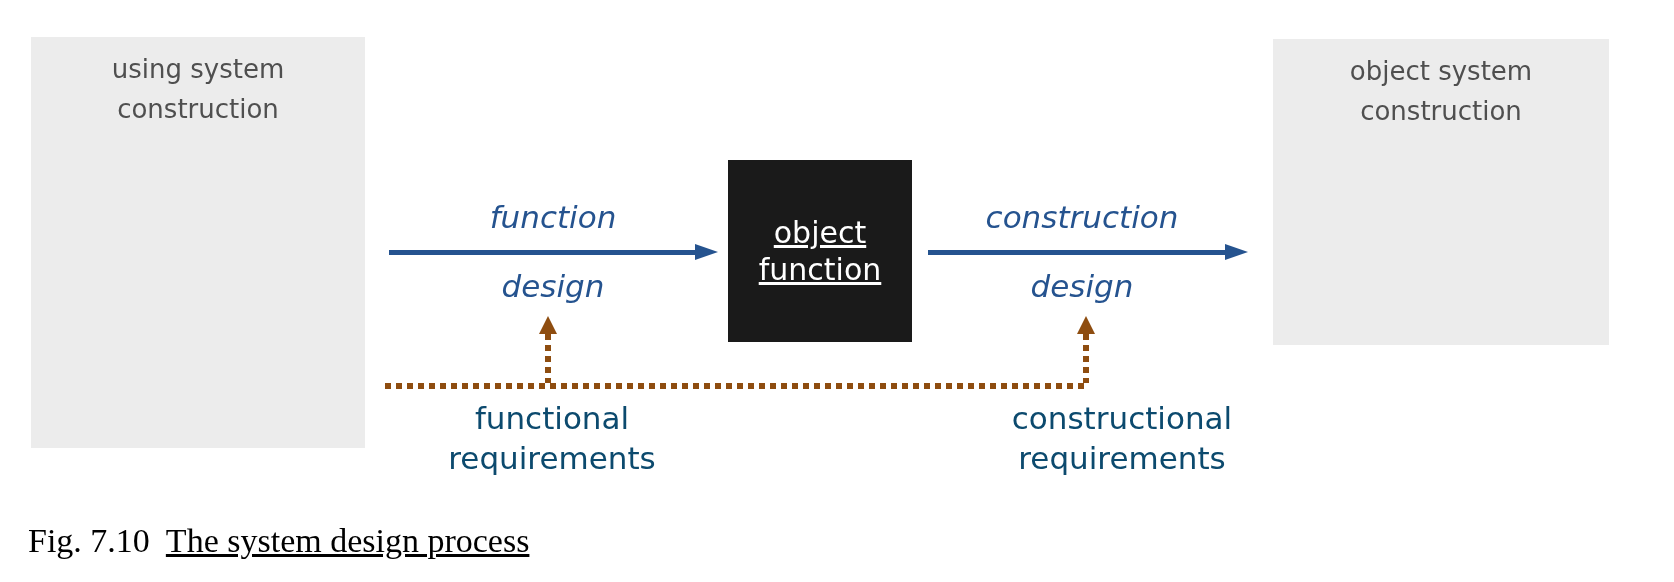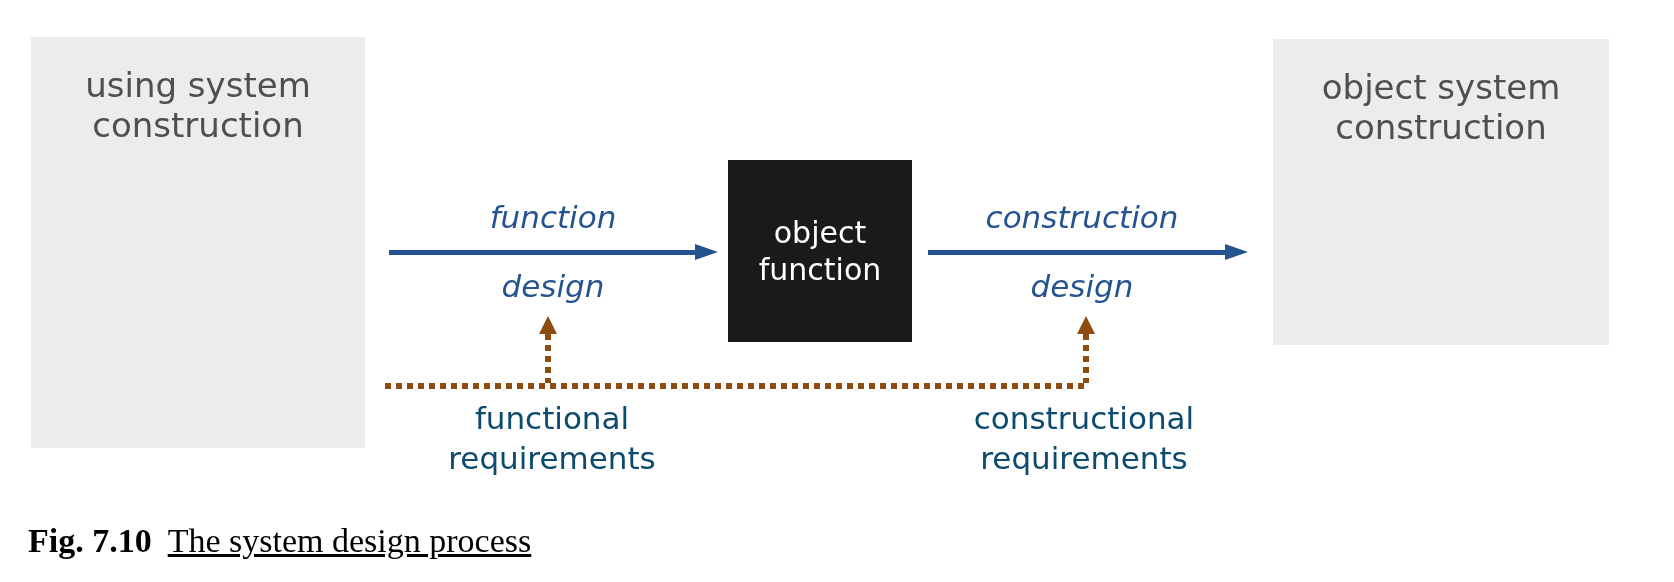--- a/index.html
+++ b/index.html
@@ -2,30 +2,30 @@
 <html><head>
 <meta charset="utf-8">
 <style>
   html,body{margin:0;padding:0;background:#ffffff;}
   #canvas{
     position:relative;width:1674px;height:582px;background:#ffffff;
     font-family:"DejaVu Sans","Liberation Sans",sans-serif;overflow:hidden;
   }
   .graybox{
     position:absolute;background:#ececec;color:#4f4f4f;
-    font-size:34px;line-height:40px;text-align:center;
-    padding-top:28px;box-sizing:border-box;
+    font-size:26px;line-height:40px;text-align:center;
+    padding-top:12px;box-sizing:border-box;
   }
   #left-box{left:31px;top:37px;width:334px;height:411px;}
   #right-box{left:1273px;top:39px;width:336px;height:306px;}
   #black-box{
     position:absolute;left:728px;top:160px;width:184px;height:182px;
     background:#1a1a1a;color:#ffffff;display:flex;flex-direction:column;
     justify-content:center;align-items:center;
-    font-size:30px;line-height:37px;text-align:center;
+    font-size:30px;line-height:37px;text-align:center;text-decoration:underline;
   }
   .arrow-line{position:absolute;height:5px;background:#25538f;top:250px;}
   #arrow1-line{left:389px;width:308px;}
   #arrow2-line{left:928px;width:299px;}
   .arrow-head{
     position:absolute;width:0;height:0;top:244px;
     border-top:8px solid transparent;border-bottom:8px solid transparent;
     border-left:23px solid #25538f;
   }
   #arrow1-head{left:695px;}
@@ -55,27 +55,27 @@
     border-bottom:18px solid #8e4d10;
   }
   #up-head-left{left:539px;}
   #up-head-right{left:1077px;}
   .req-label{
     position:absolute;transform:translateX(-50%);
     color:#0c4a6e;font-size:31px;line-height:40px;text-align:center;
     white-space:nowrap;top:398px;
   }
   #req-left{left:552px;}
-  #req-right{left:1084px;}
+  #req-right{left:1122px;}
   #caption{
     position:absolute;left:28px;top:522px;
     font-family:"Liberation Serif","DejaVu Serif",serif;
     font-size:34px;color:#000000;white-space:nowrap;
   }
-  #caption .fig-num{font-weight:bold;}
+  #caption .fig-num{font-weight:normal;}
   #caption .fig-text{margin-left:16px;text-decoration:underline;}
 </style>
 </head>
 <body>
 
 <div id="canvas">
 
   <div class="graybox" id="left-box">
     <div>using system</div>
     <div>construction</div>

